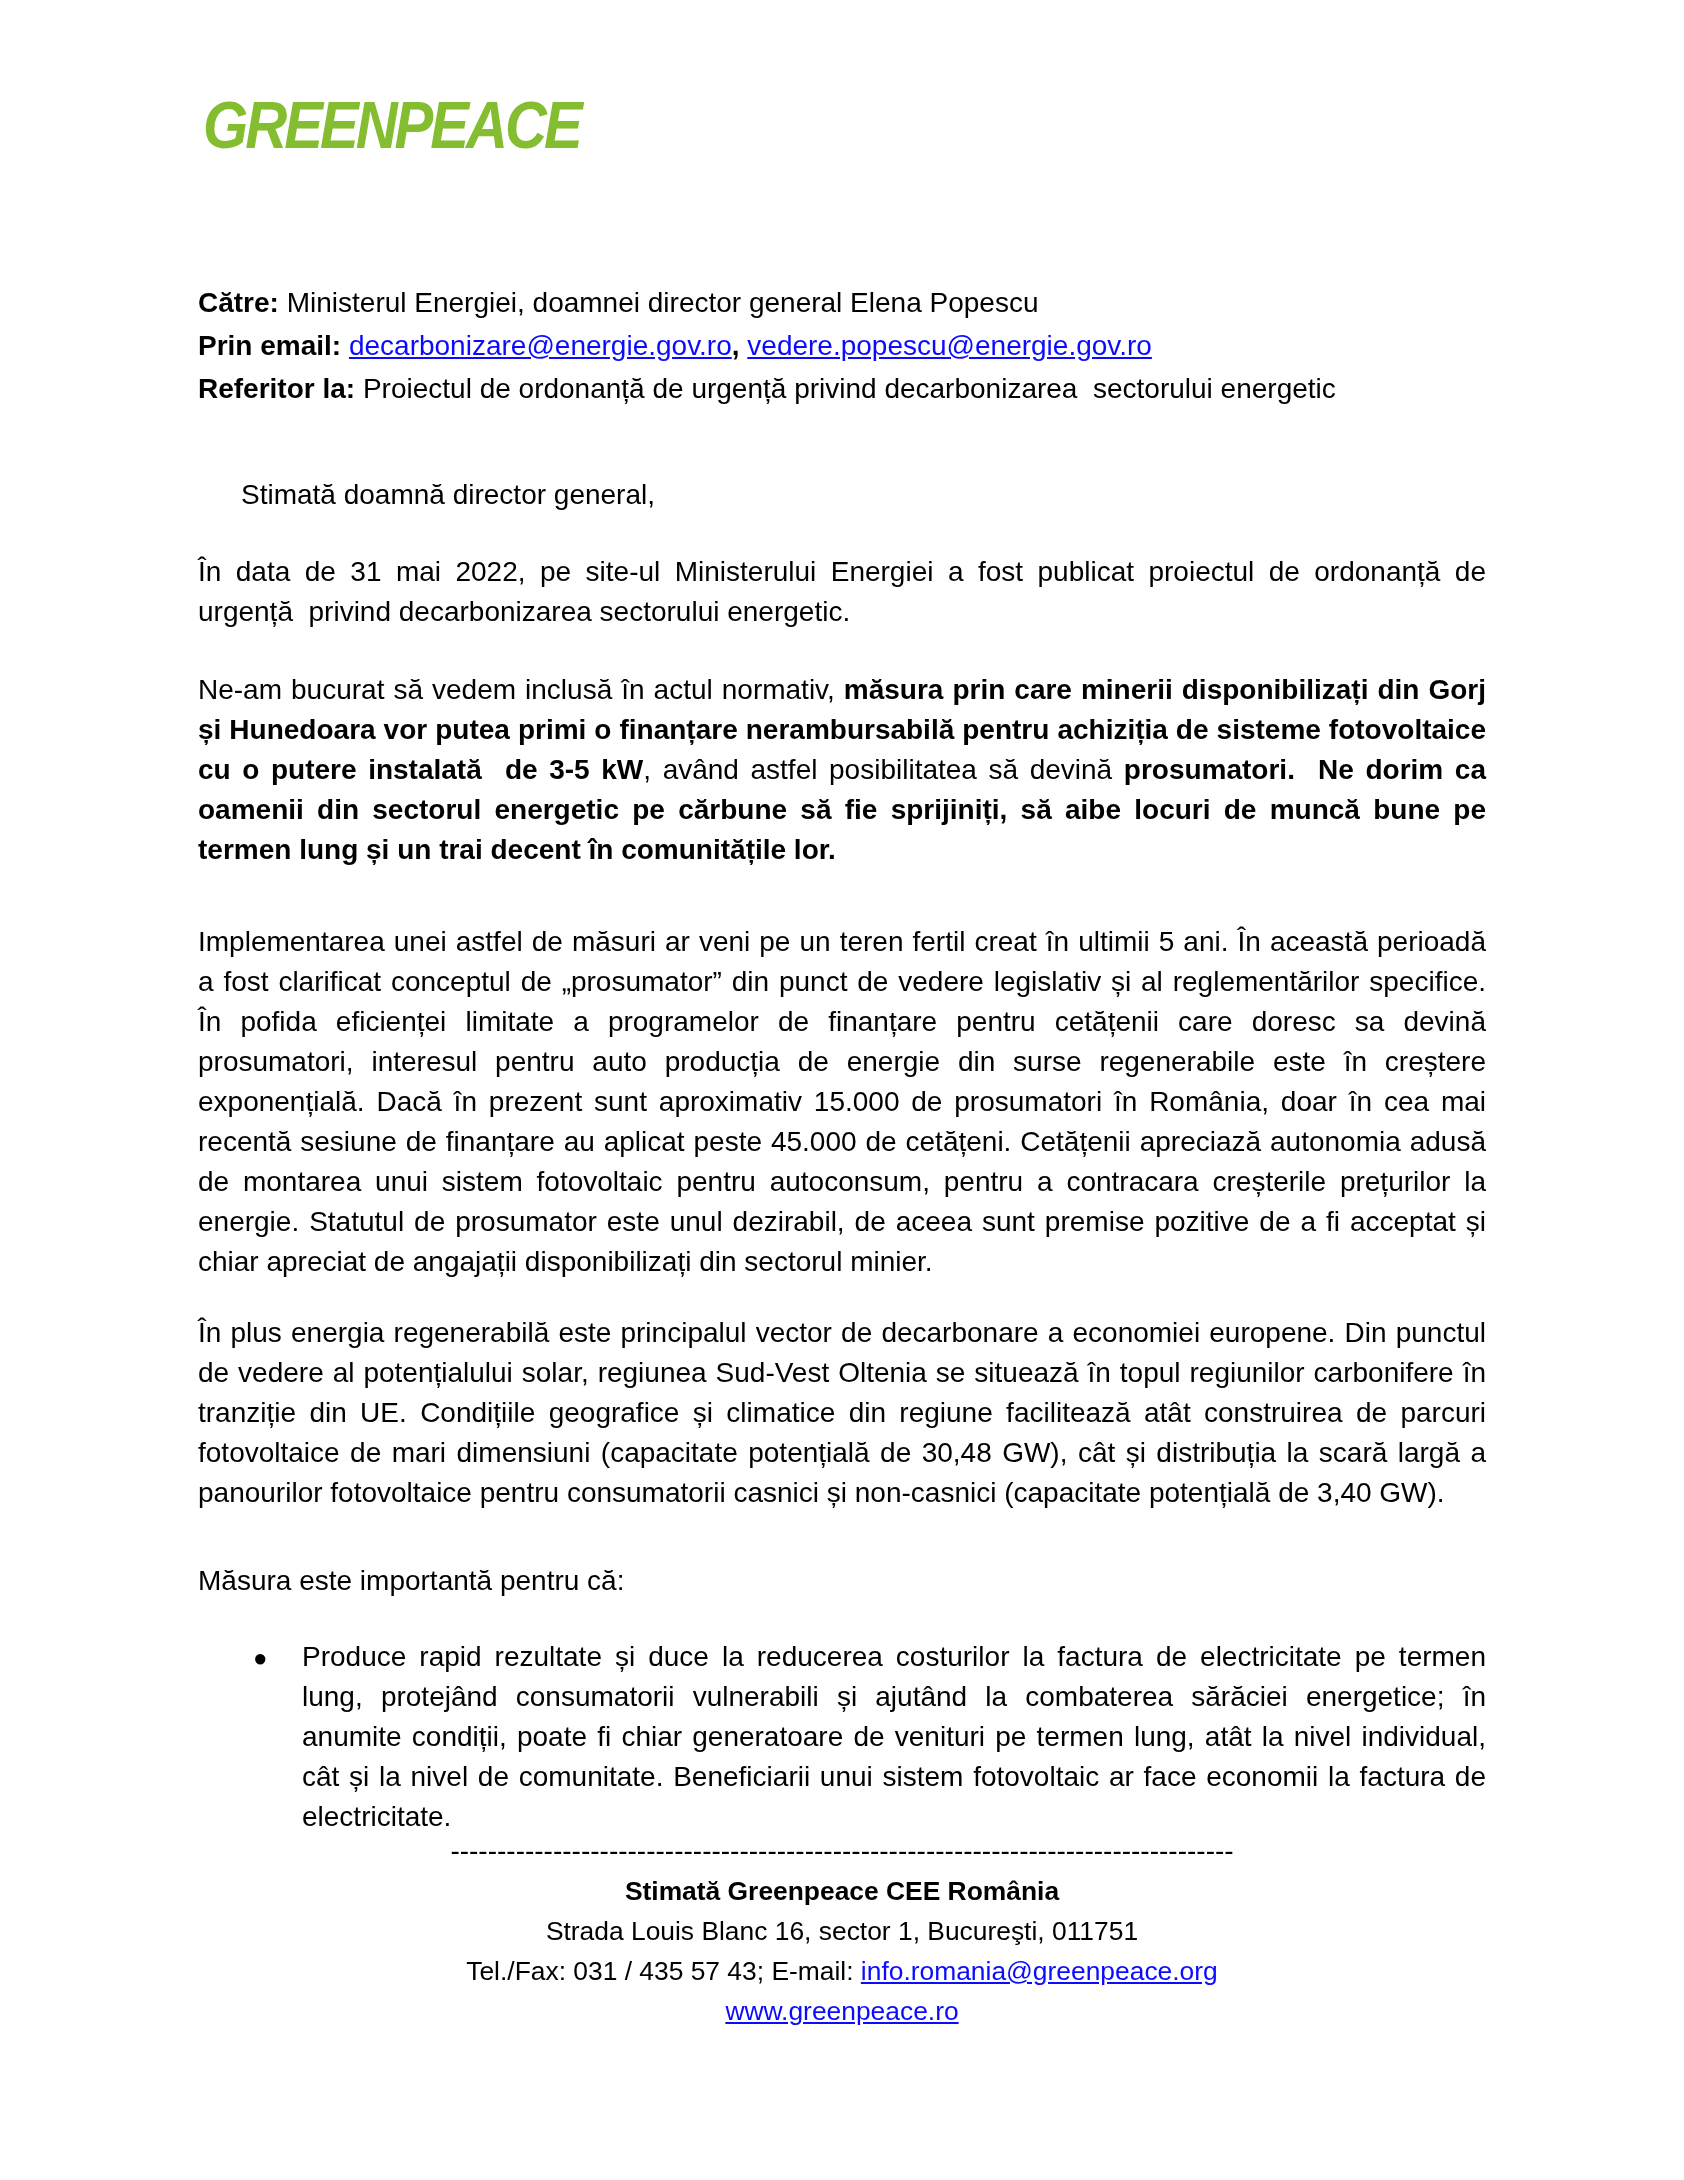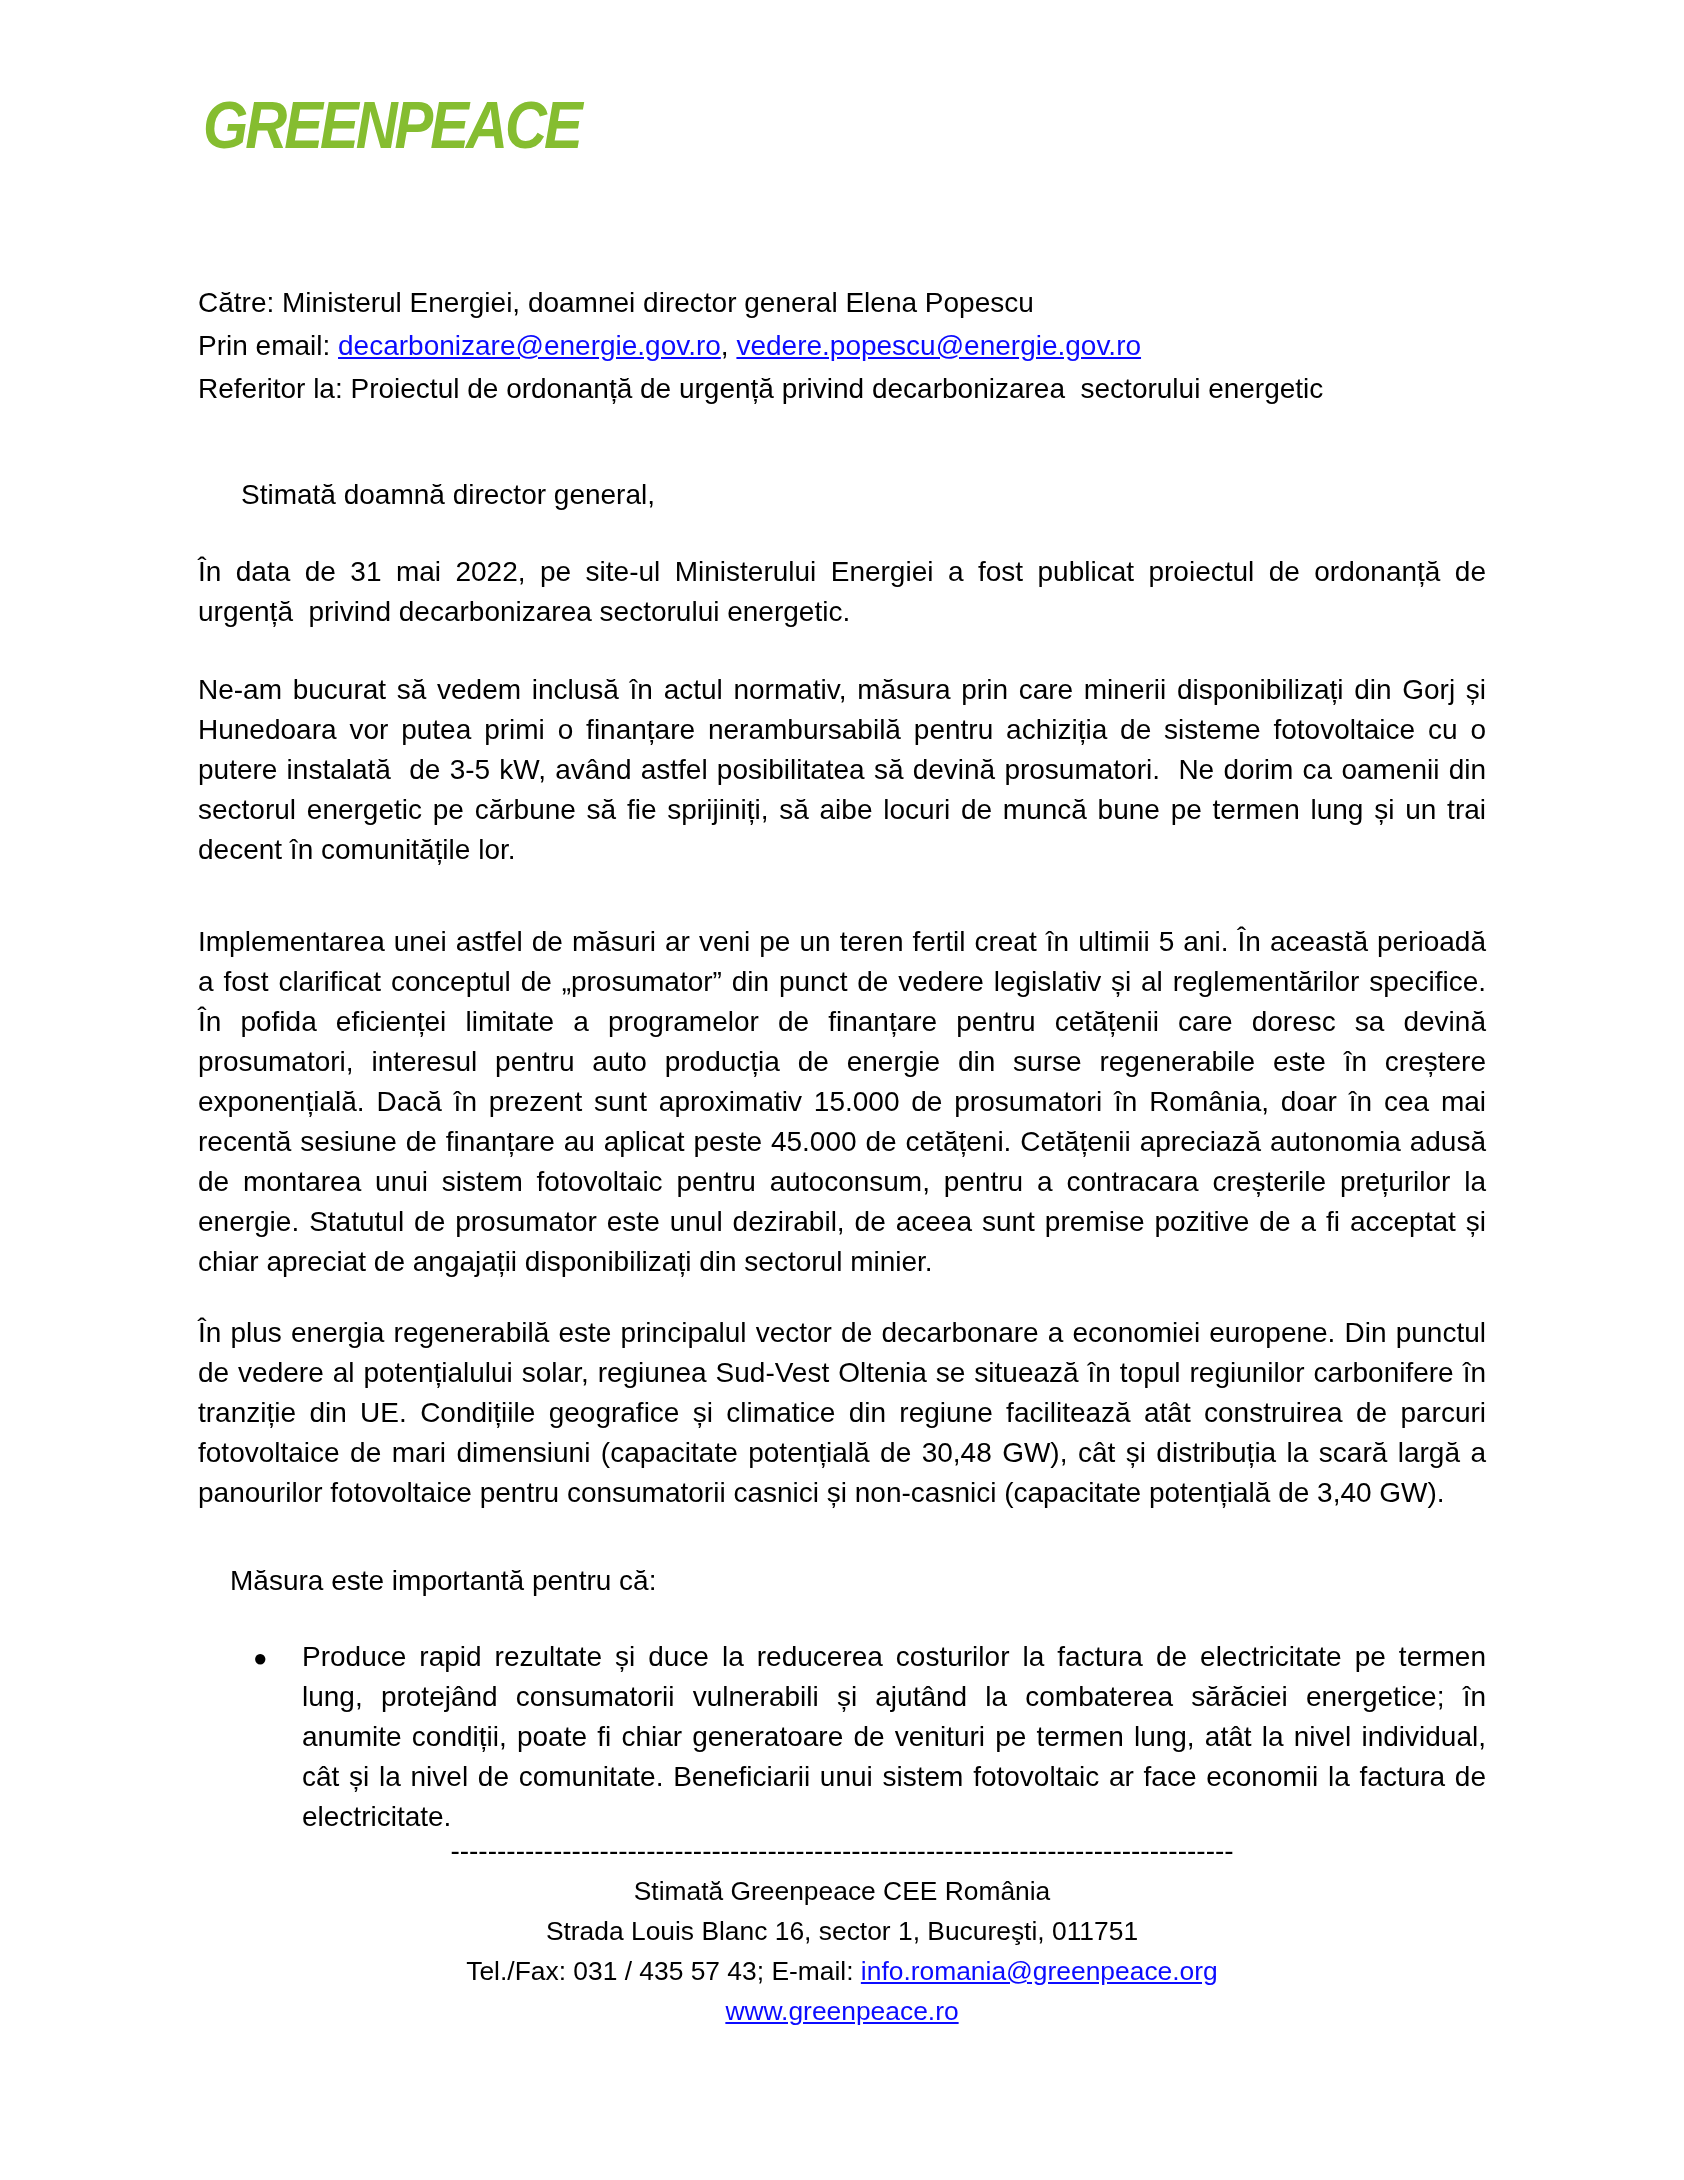--- a/index.html
+++ b/index.html
@@ -35,21 +35,21 @@
     transform-origin: left top;
     white-space: nowrap;
   }
   .recipient {
     position: absolute;
     left: 198px;
     top: 281px;
     width: 1288px;
     line-height: 43px;
   }
-  .b { font-weight: normal; }
+  .b { font-weight: bold; }
   a.link, span.link {
     color: var(--link-blue);
     text-decoration: underline;
     cursor: pointer;
   }
   .link-bold { font-weight: normal; }
   .ref-number {
     position: absolute;
     left: 198px;
     top: 430px;
@@ -71,21 +71,20 @@
   }
   #p1 { top: 552px; }
   #p2 { top: 670px; }
   #p3 { top: 922px; }
   #p4 { top: 1313px; }
   .measure-intro {
     position: absolute;
     left: 198px;
     top: 1561px;
     width: 1288px;
-    margin-left: 32px;
   }
   .bullet-item {
     position: absolute;
     left: 198px;
     top: 1637px;
     width: 1288px;
     padding-left: 104px;
     text-align: justify;
   }
   .bullet-marker {

